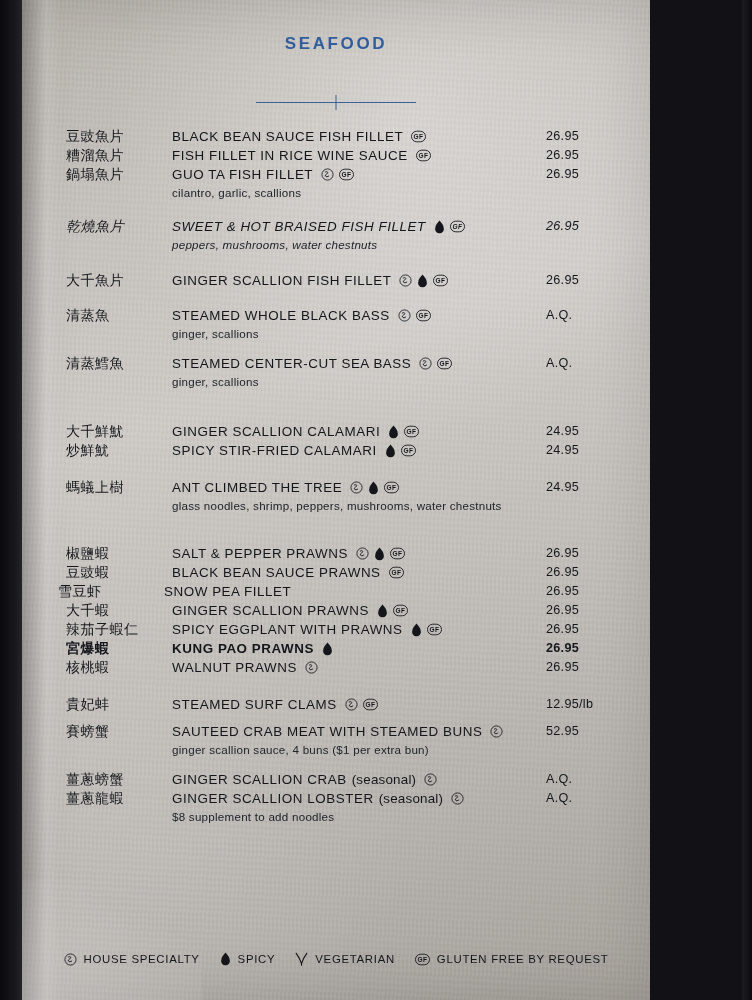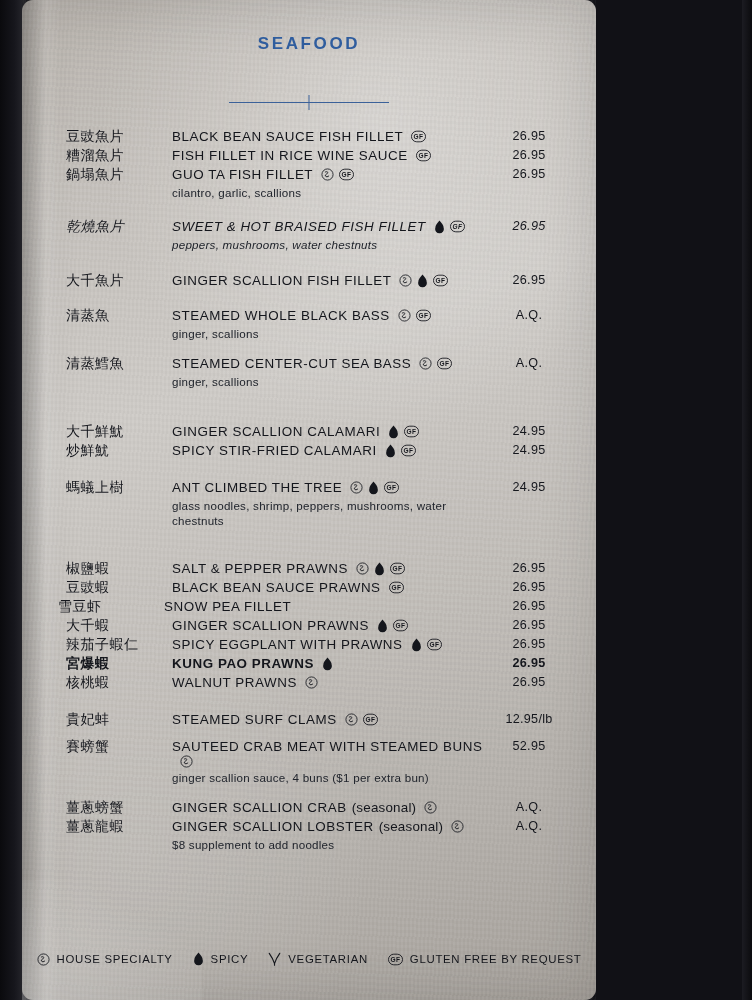--- a/index.html
+++ b/index.html
@@ -25,29 +25,28 @@
   .binding-right {
     position: absolute;
     right: 0; top: 0;
     width: 10px; height: 100%;
     background: linear-gradient(270deg, #0b0b0e 0%, #1c1c22 100%);
   }
   .menu {
     position: absolute;
     left: 22px;
     top: 0;
-    width: 574px;
+    width: 628px;
     height: 1000px;
     background:
       radial-gradient(ellipse 70% 45% at 62% 12%, rgba(255,255,255,0.30), rgba(255,255,255,0) 70%),
       radial-gradient(ellipse 60% 40% at 20% 85%, rgba(255,255,255,0.10), rgba(255,255,255,0) 70%),
       linear-gradient(160deg, #b9b4ae 0%, #c6c2bd 18%, #cfccc8 38%, #c2beb9 62%, #b4b0ab 82%, #a7a29c 100%);
     box-shadow: inset 0 0 60px rgba(0,0,0,0.12);
     color: #14161c;
-    border-radius: 11px;
   }
   .grain {
     position: absolute;
     inset: 0;
     pointer-events: none;
     background:
       repeating-linear-gradient(93deg, rgba(255,255,255,0.035) 0 2px, rgba(0,0,0,0.02) 2px 4px),
       repeating-linear-gradient(3deg, rgba(255,255,255,0.02) 0 3px, rgba(0,0,0,0.015) 3px 6px);
     opacity: .8;
   }
@@ -133,21 +132,21 @@
   .en .seasonal { letter-spacing: 0.2px; }
   .desc {
     font-size: 11.6px;
     letter-spacing: 0.25px;
     color: #20242c;
     line-height: 15px;
     margin-top: 2px;
   }
   .price {
     flex: 0 0 74px;
-    text-align: center;
+    text-align: left;
     font-size: 12.6px;
     letter-spacing: 0.3px;
     color: #15171d;
     line-height: 17px;
     white-space: nowrap;
   }
   .icons {
     display: inline-flex;
     align-items: center;
     gap: 5px;

